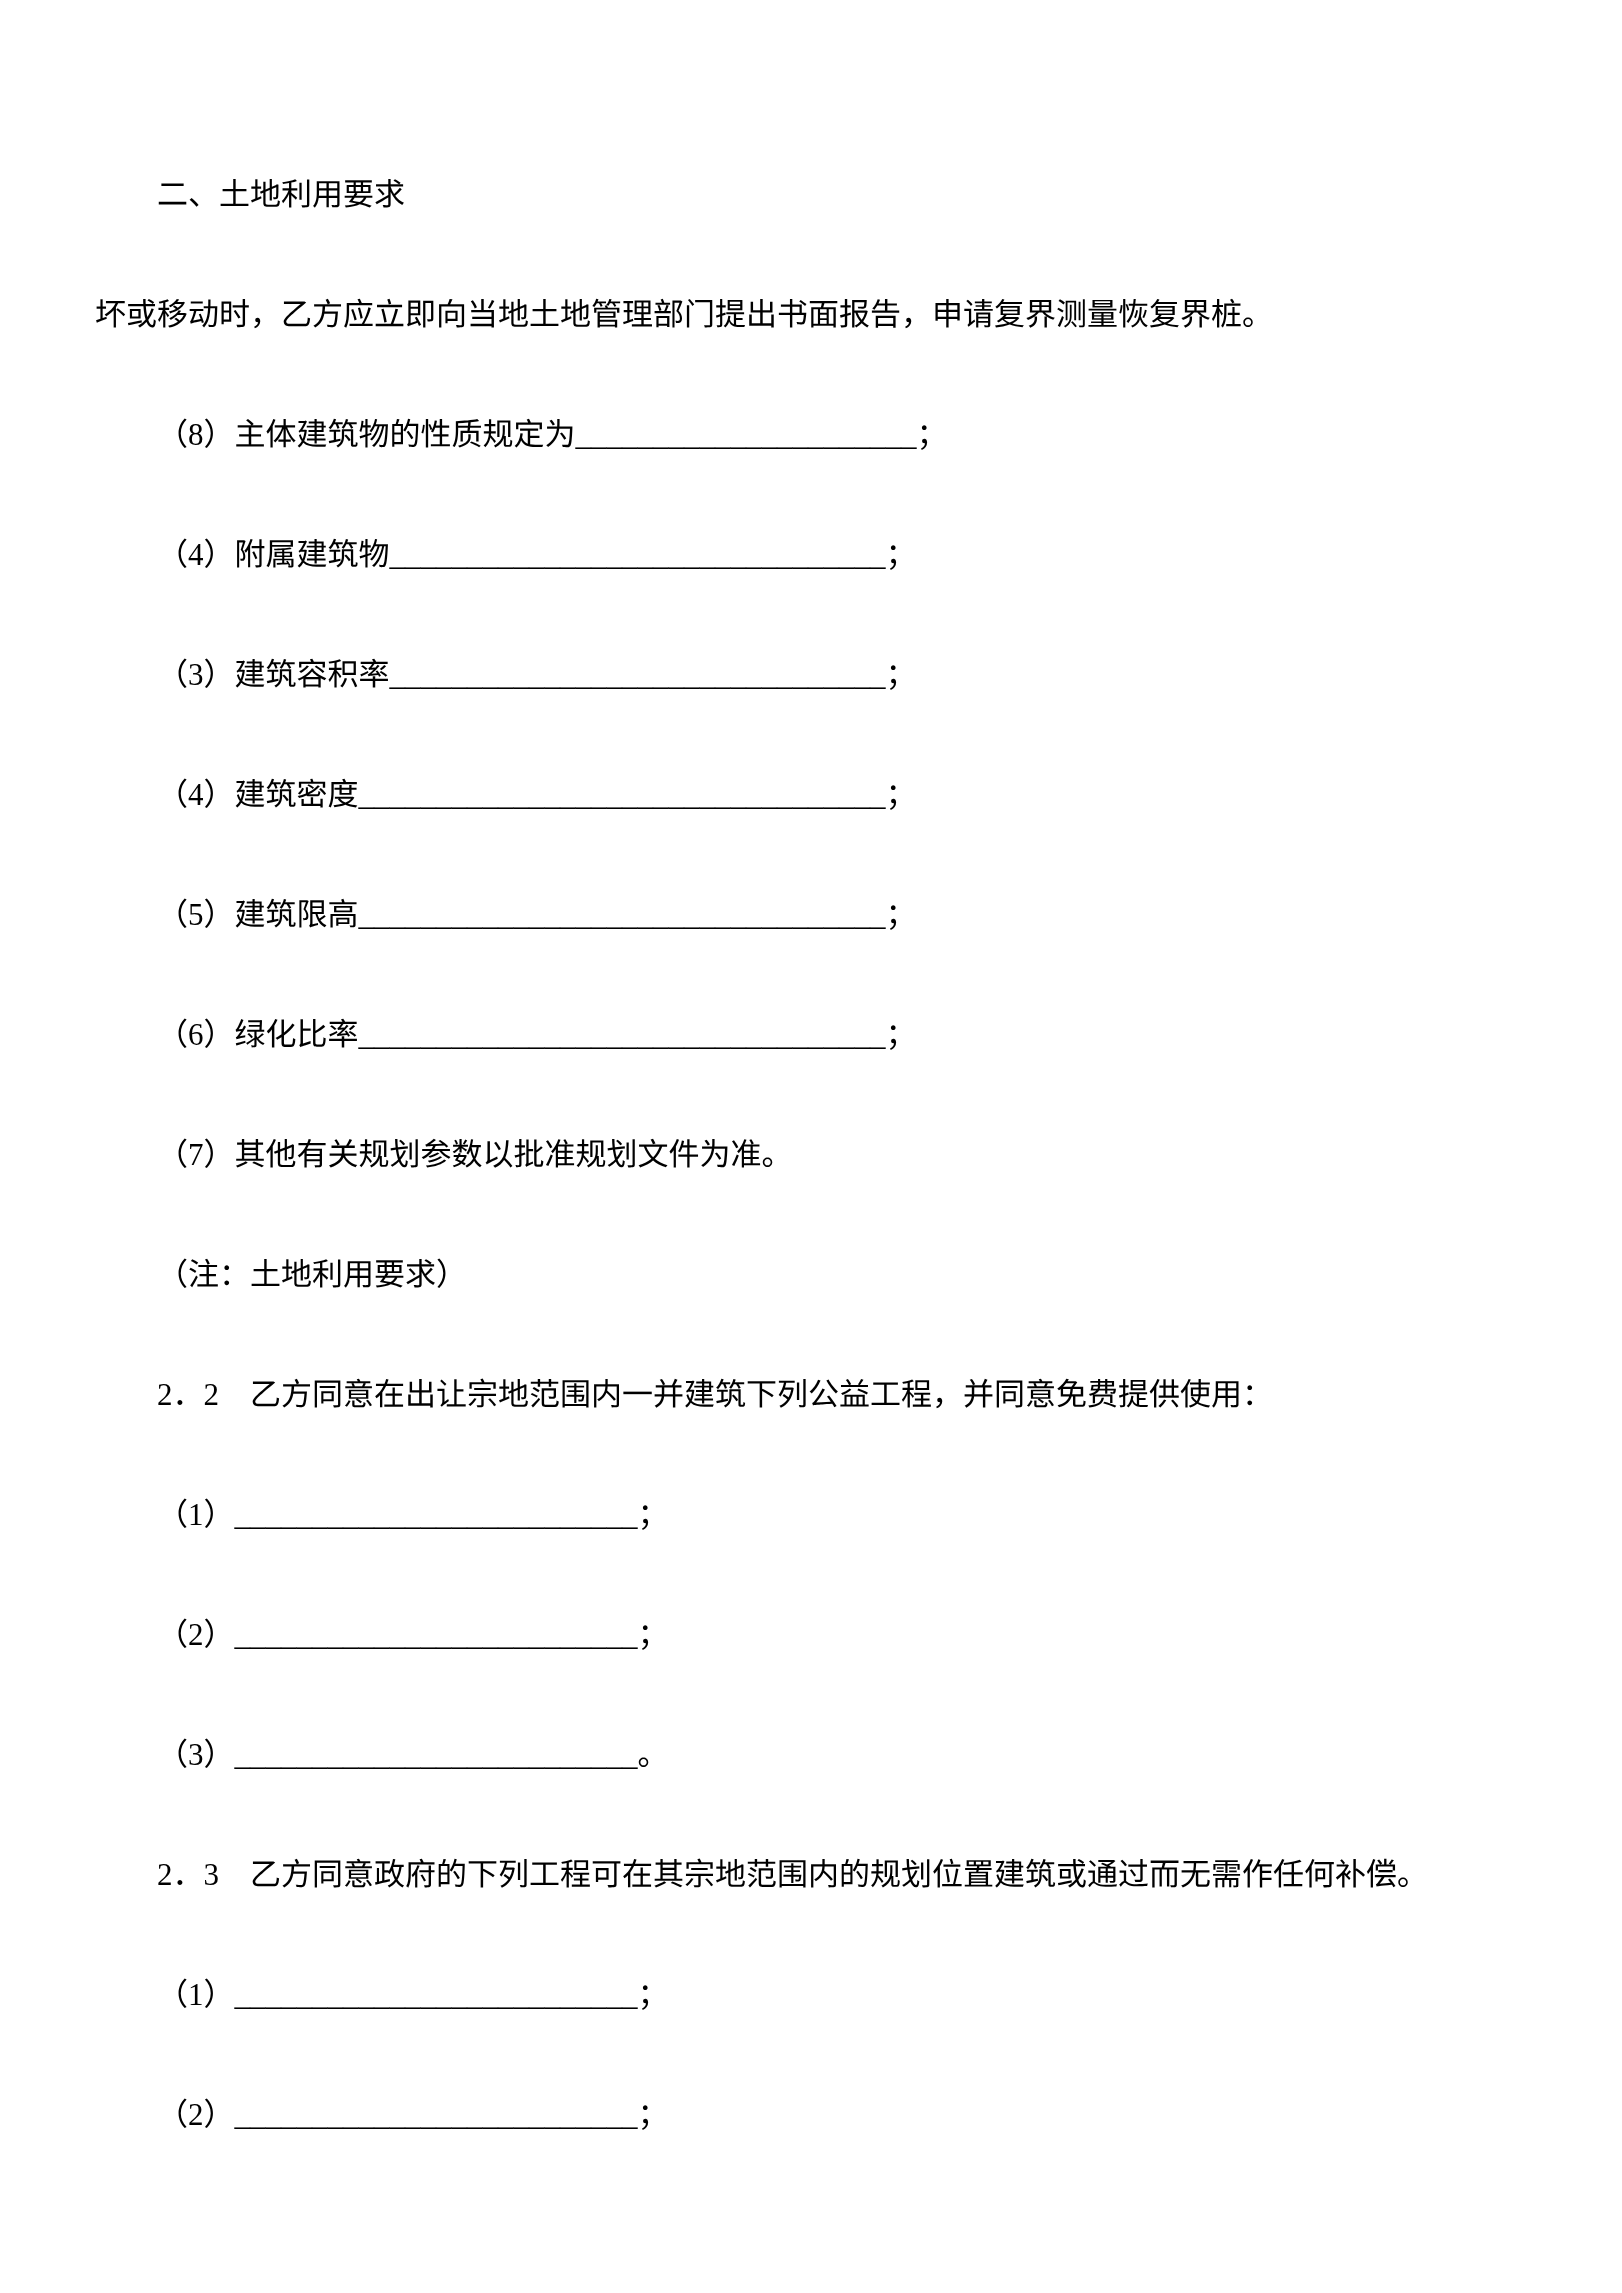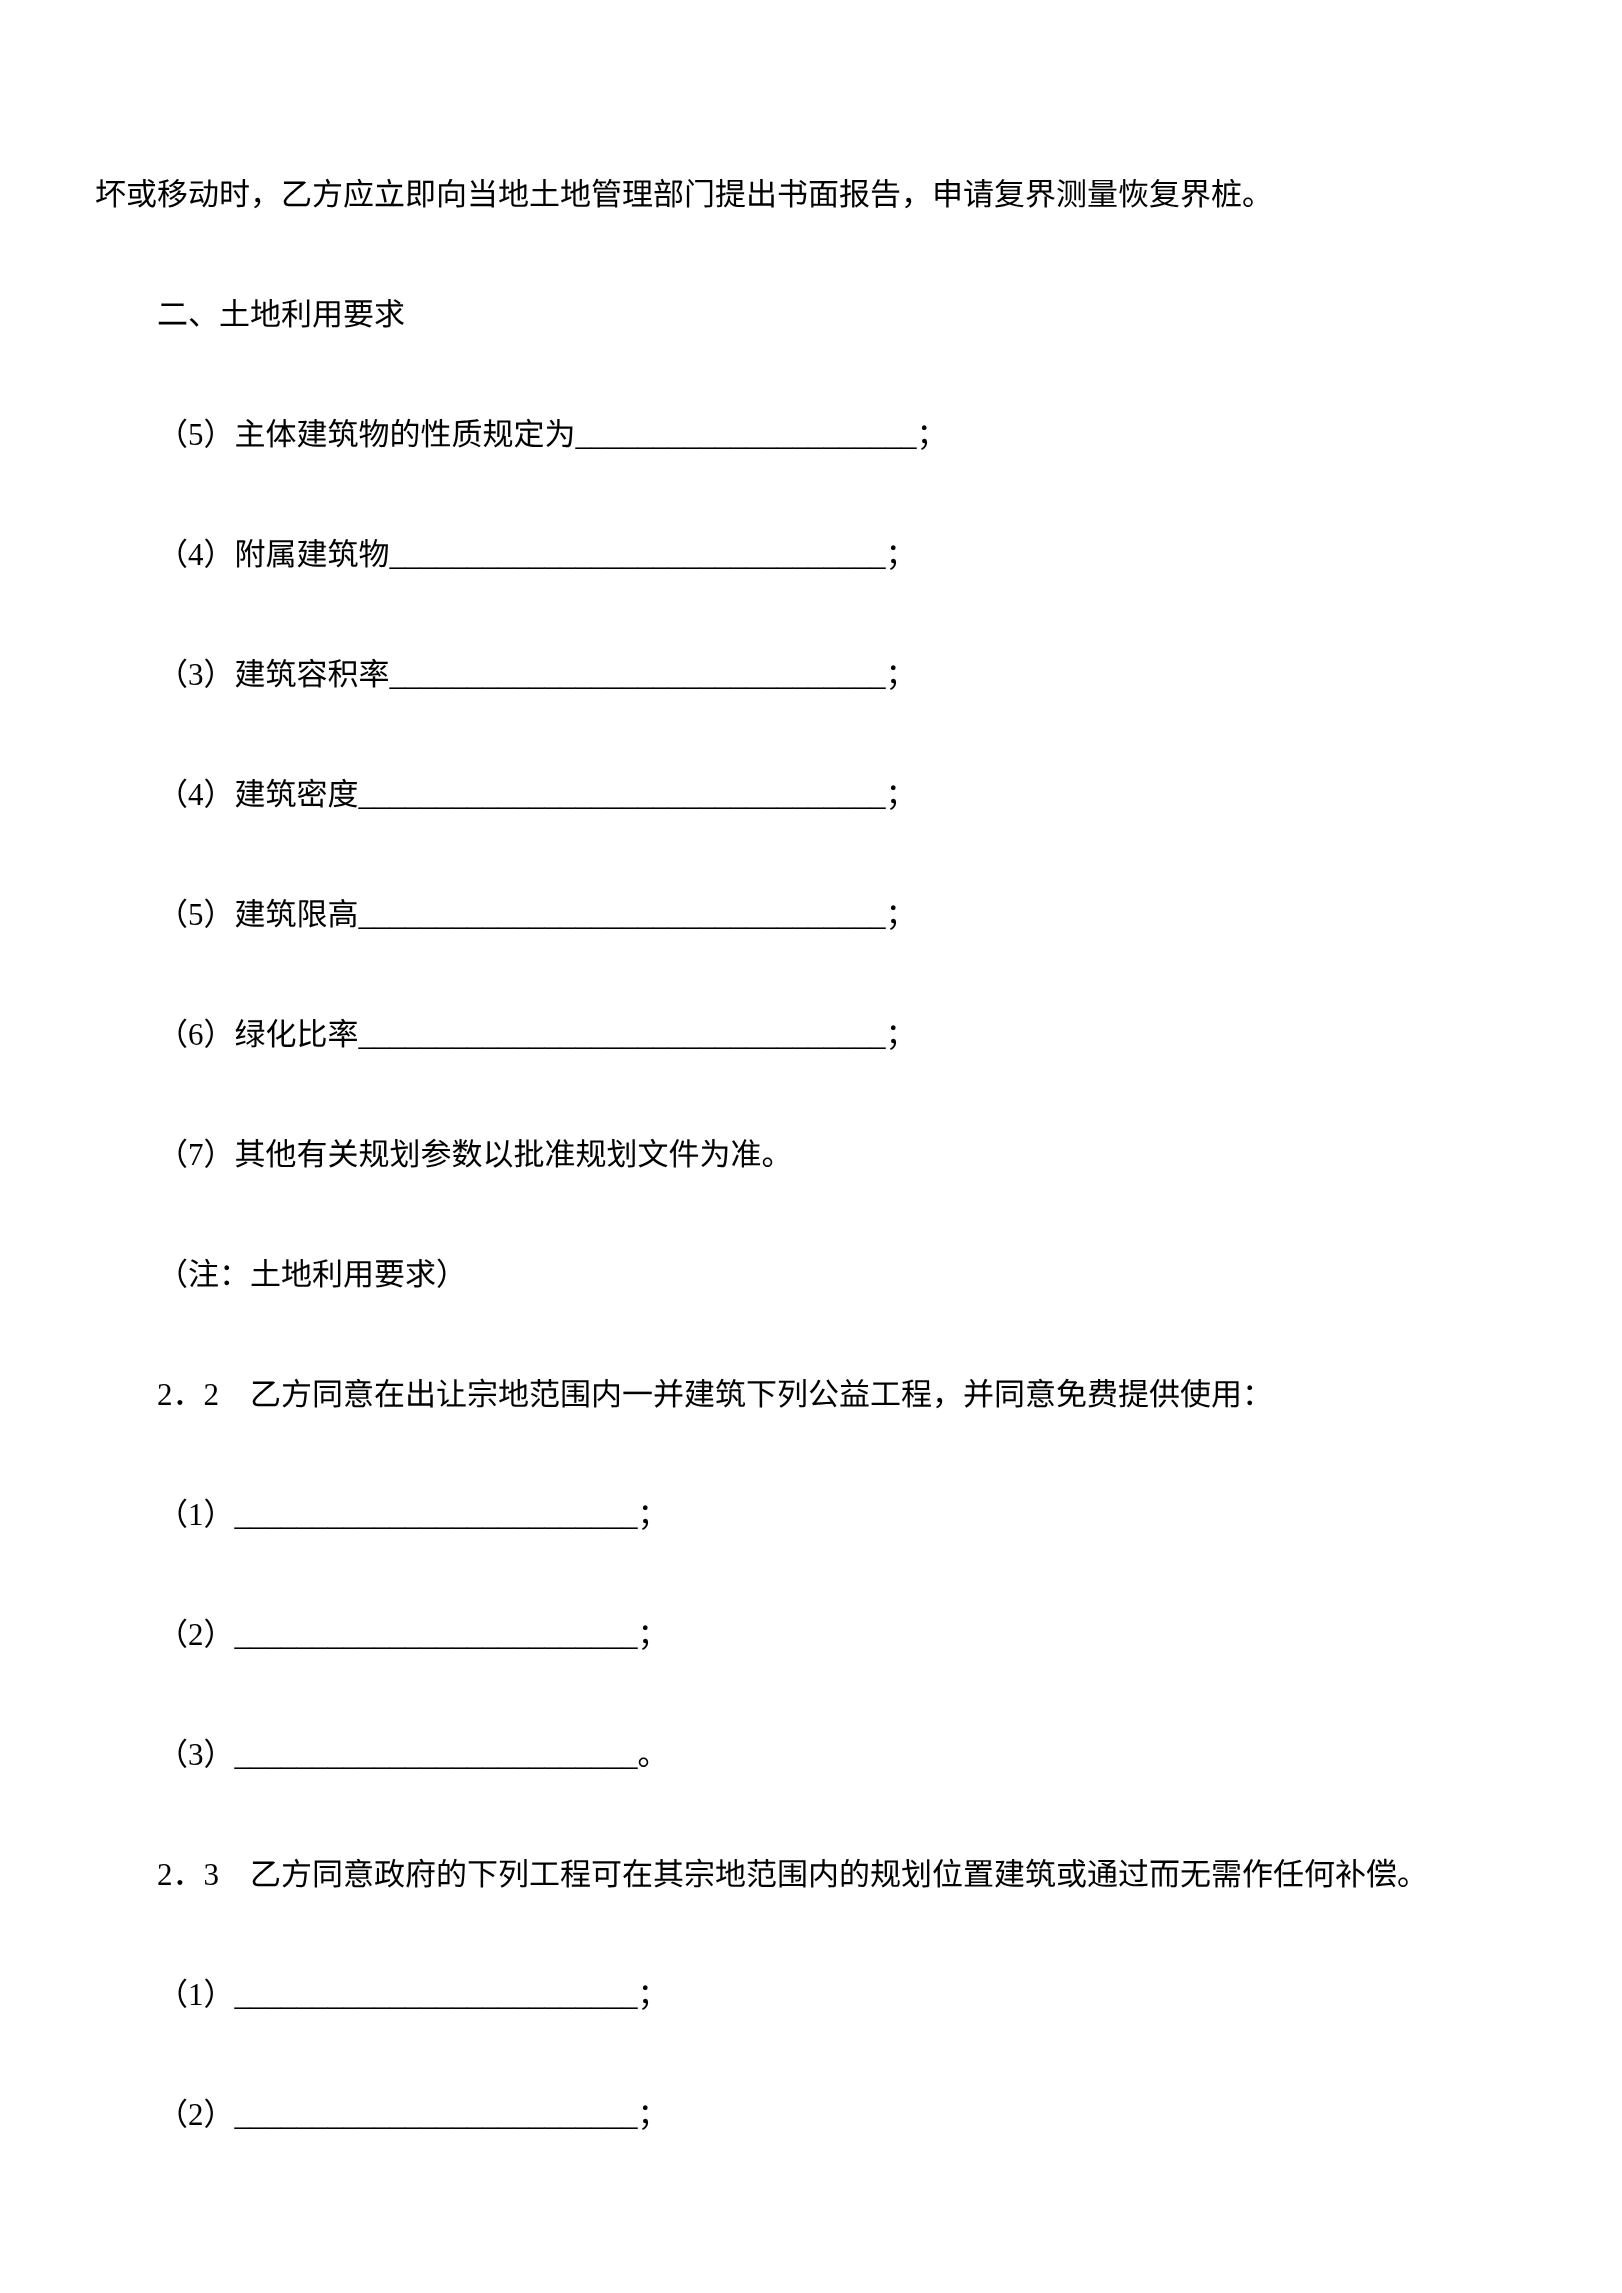--- a/index.html
+++ b/index.html
@@ -33,23 +33,23 @@
     height: 40px;
     overflow: visible;
   }
   .indent { padding-left: 62px; }
 </style>
 </head>
 <body>
 
 <div class="page">
   <div class="doc">
+    <p class="line indent">二、土地利用要求</p>
     <p class="line">坏或移动时，乙方应立即向当地土地管理部门提出书面报告，申请复界测量恢复界桩。</p>
-    <p class="line indent">二、土地利用要求</p>
-    <p class="line indent">（5）主体建筑物的性质规定为______________________；</p>
+    <p class="line indent">（8）主体建筑物的性质规定为______________________；</p>
     <p class="line indent">（4）附属建筑物________________________________；</p>
     <p class="line indent">（3）建筑容积率________________________________；</p>
     <p class="line indent">（4）建筑密度__________________________________；</p>
     <p class="line indent">（5）建筑限高__________________________________；</p>
     <p class="line indent">（6）绿化比率__________________________________；</p>
     <p class="line indent">（7）其他有关规划参数以批准规划文件为准。</p>
     <p class="line indent">（注：土地利用要求）</p>
     <p class="line indent">2．2　乙方同意在出让宗地范围内一并建筑下列公益工程，并同意免费提供使用：</p>
     <p class="line indent">（1）__________________________；</p>
     <p class="line indent">（2）__________________________；</p>

